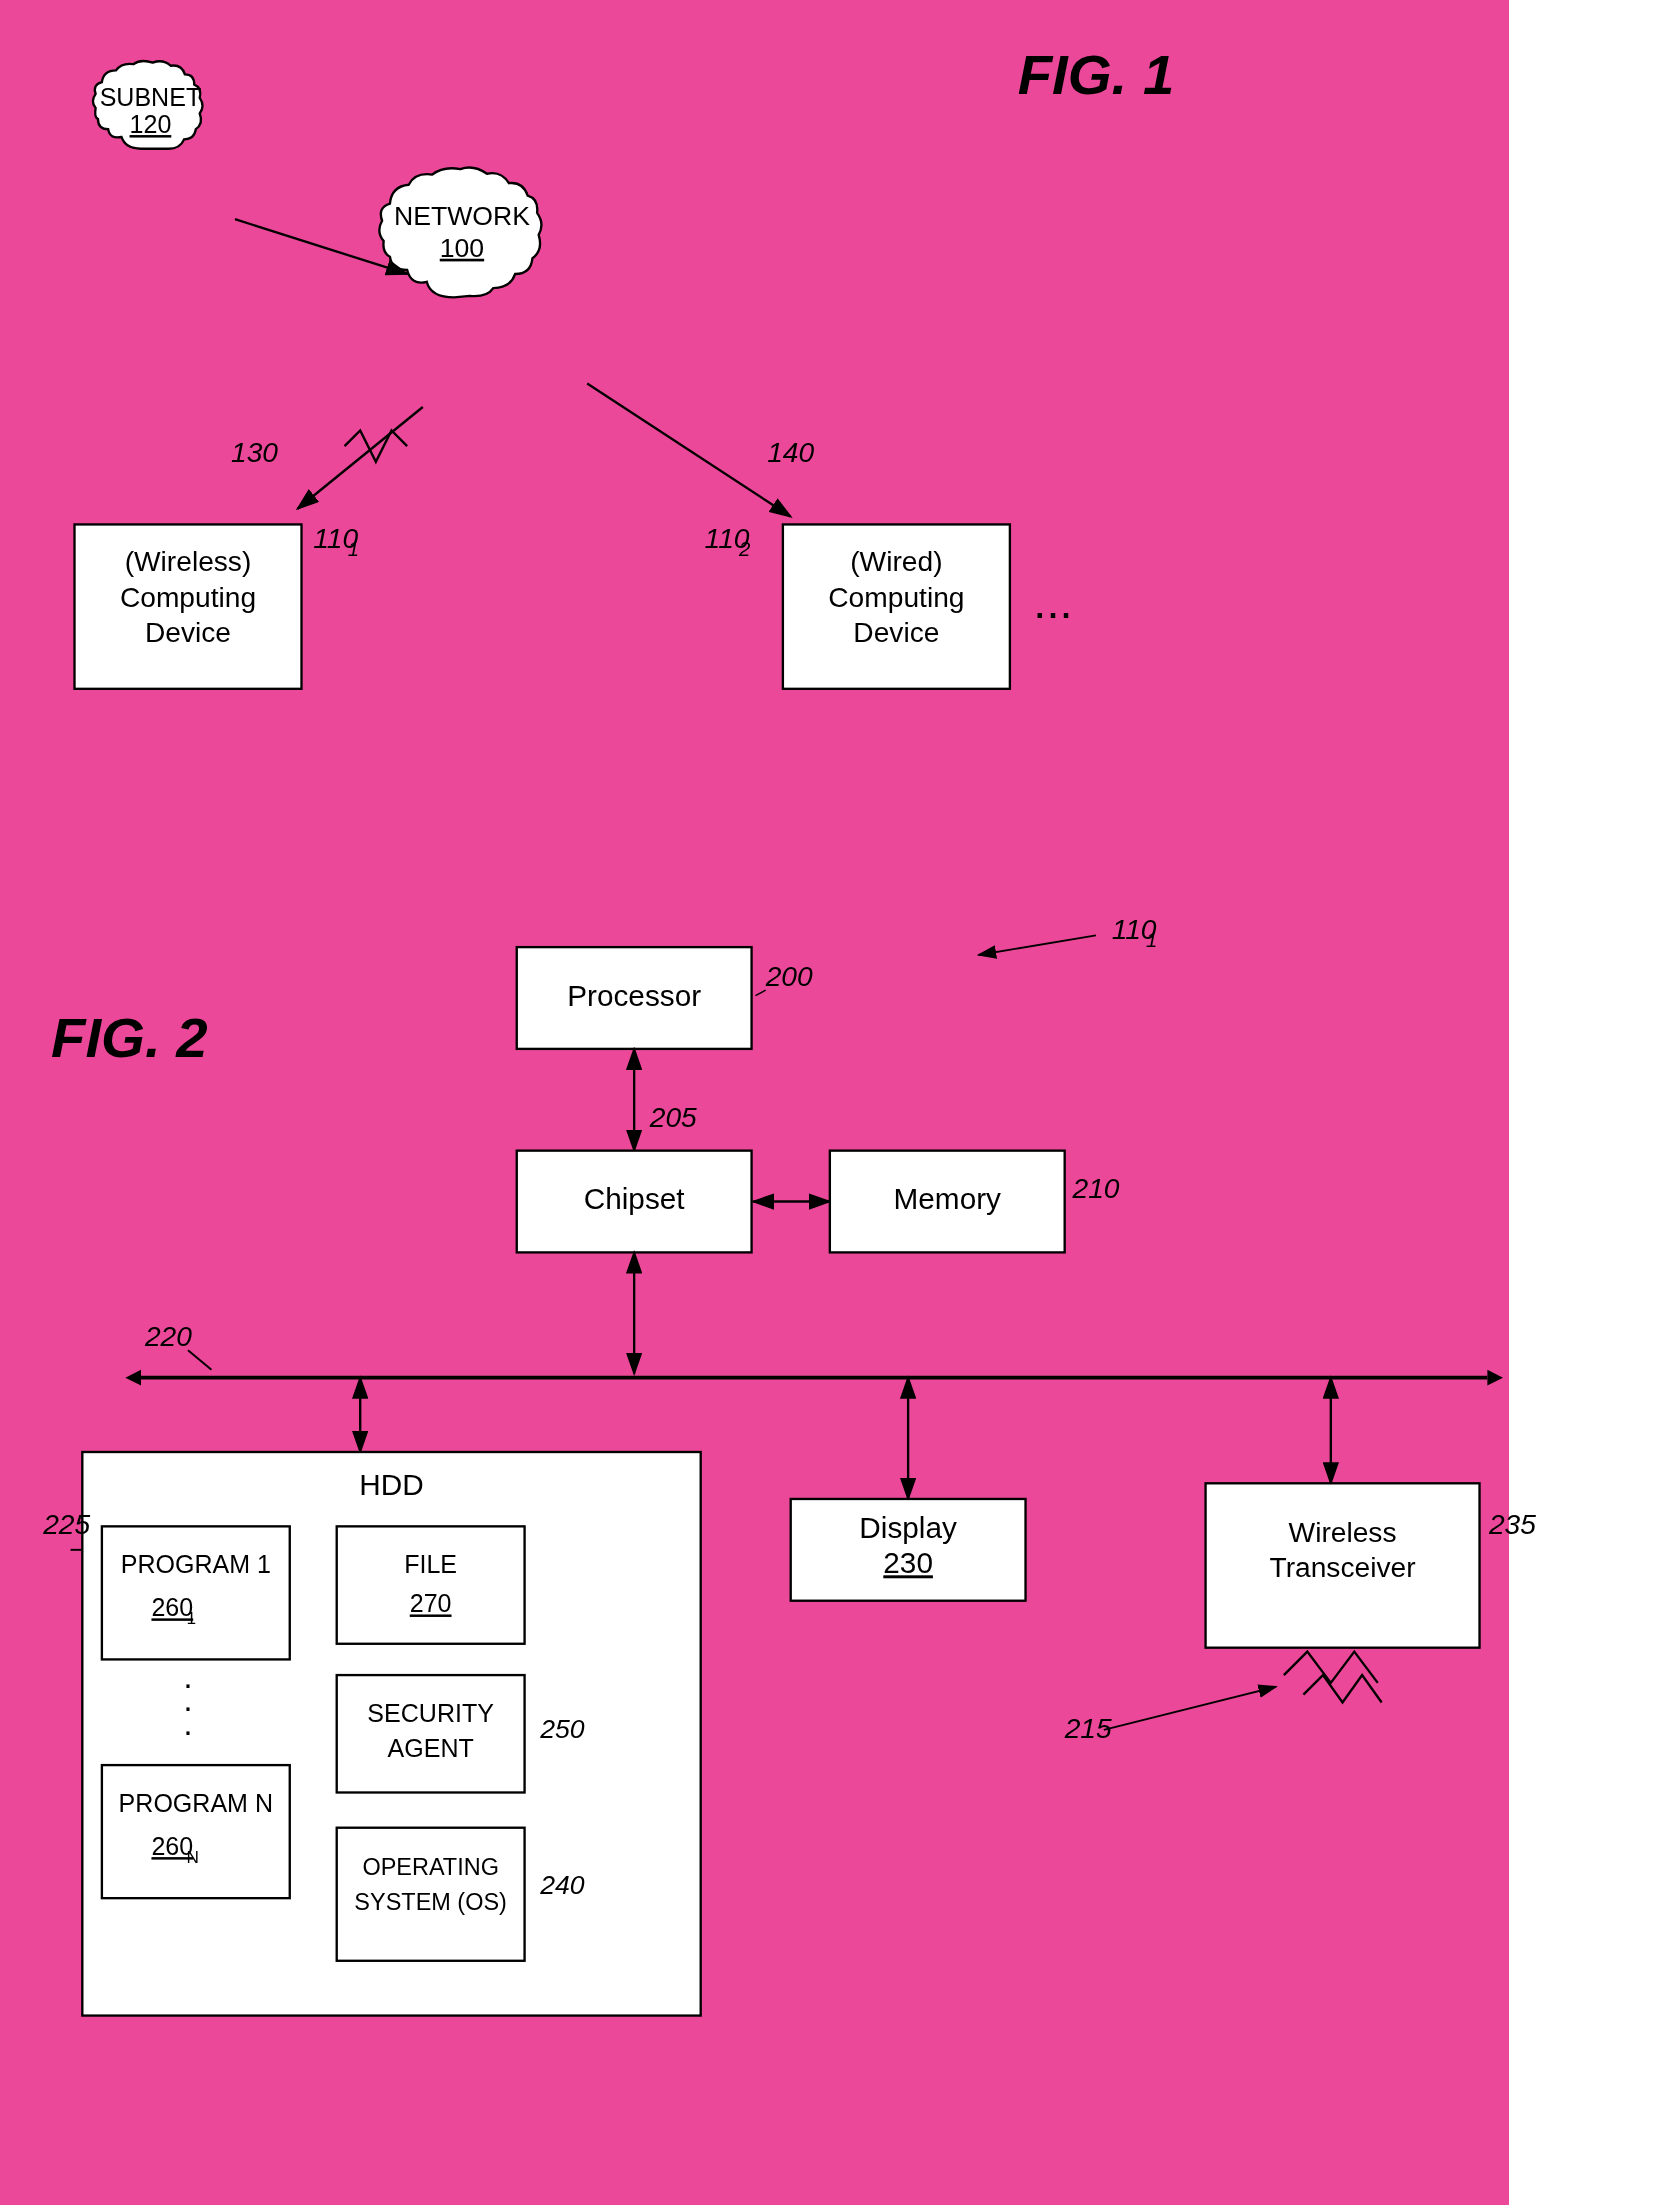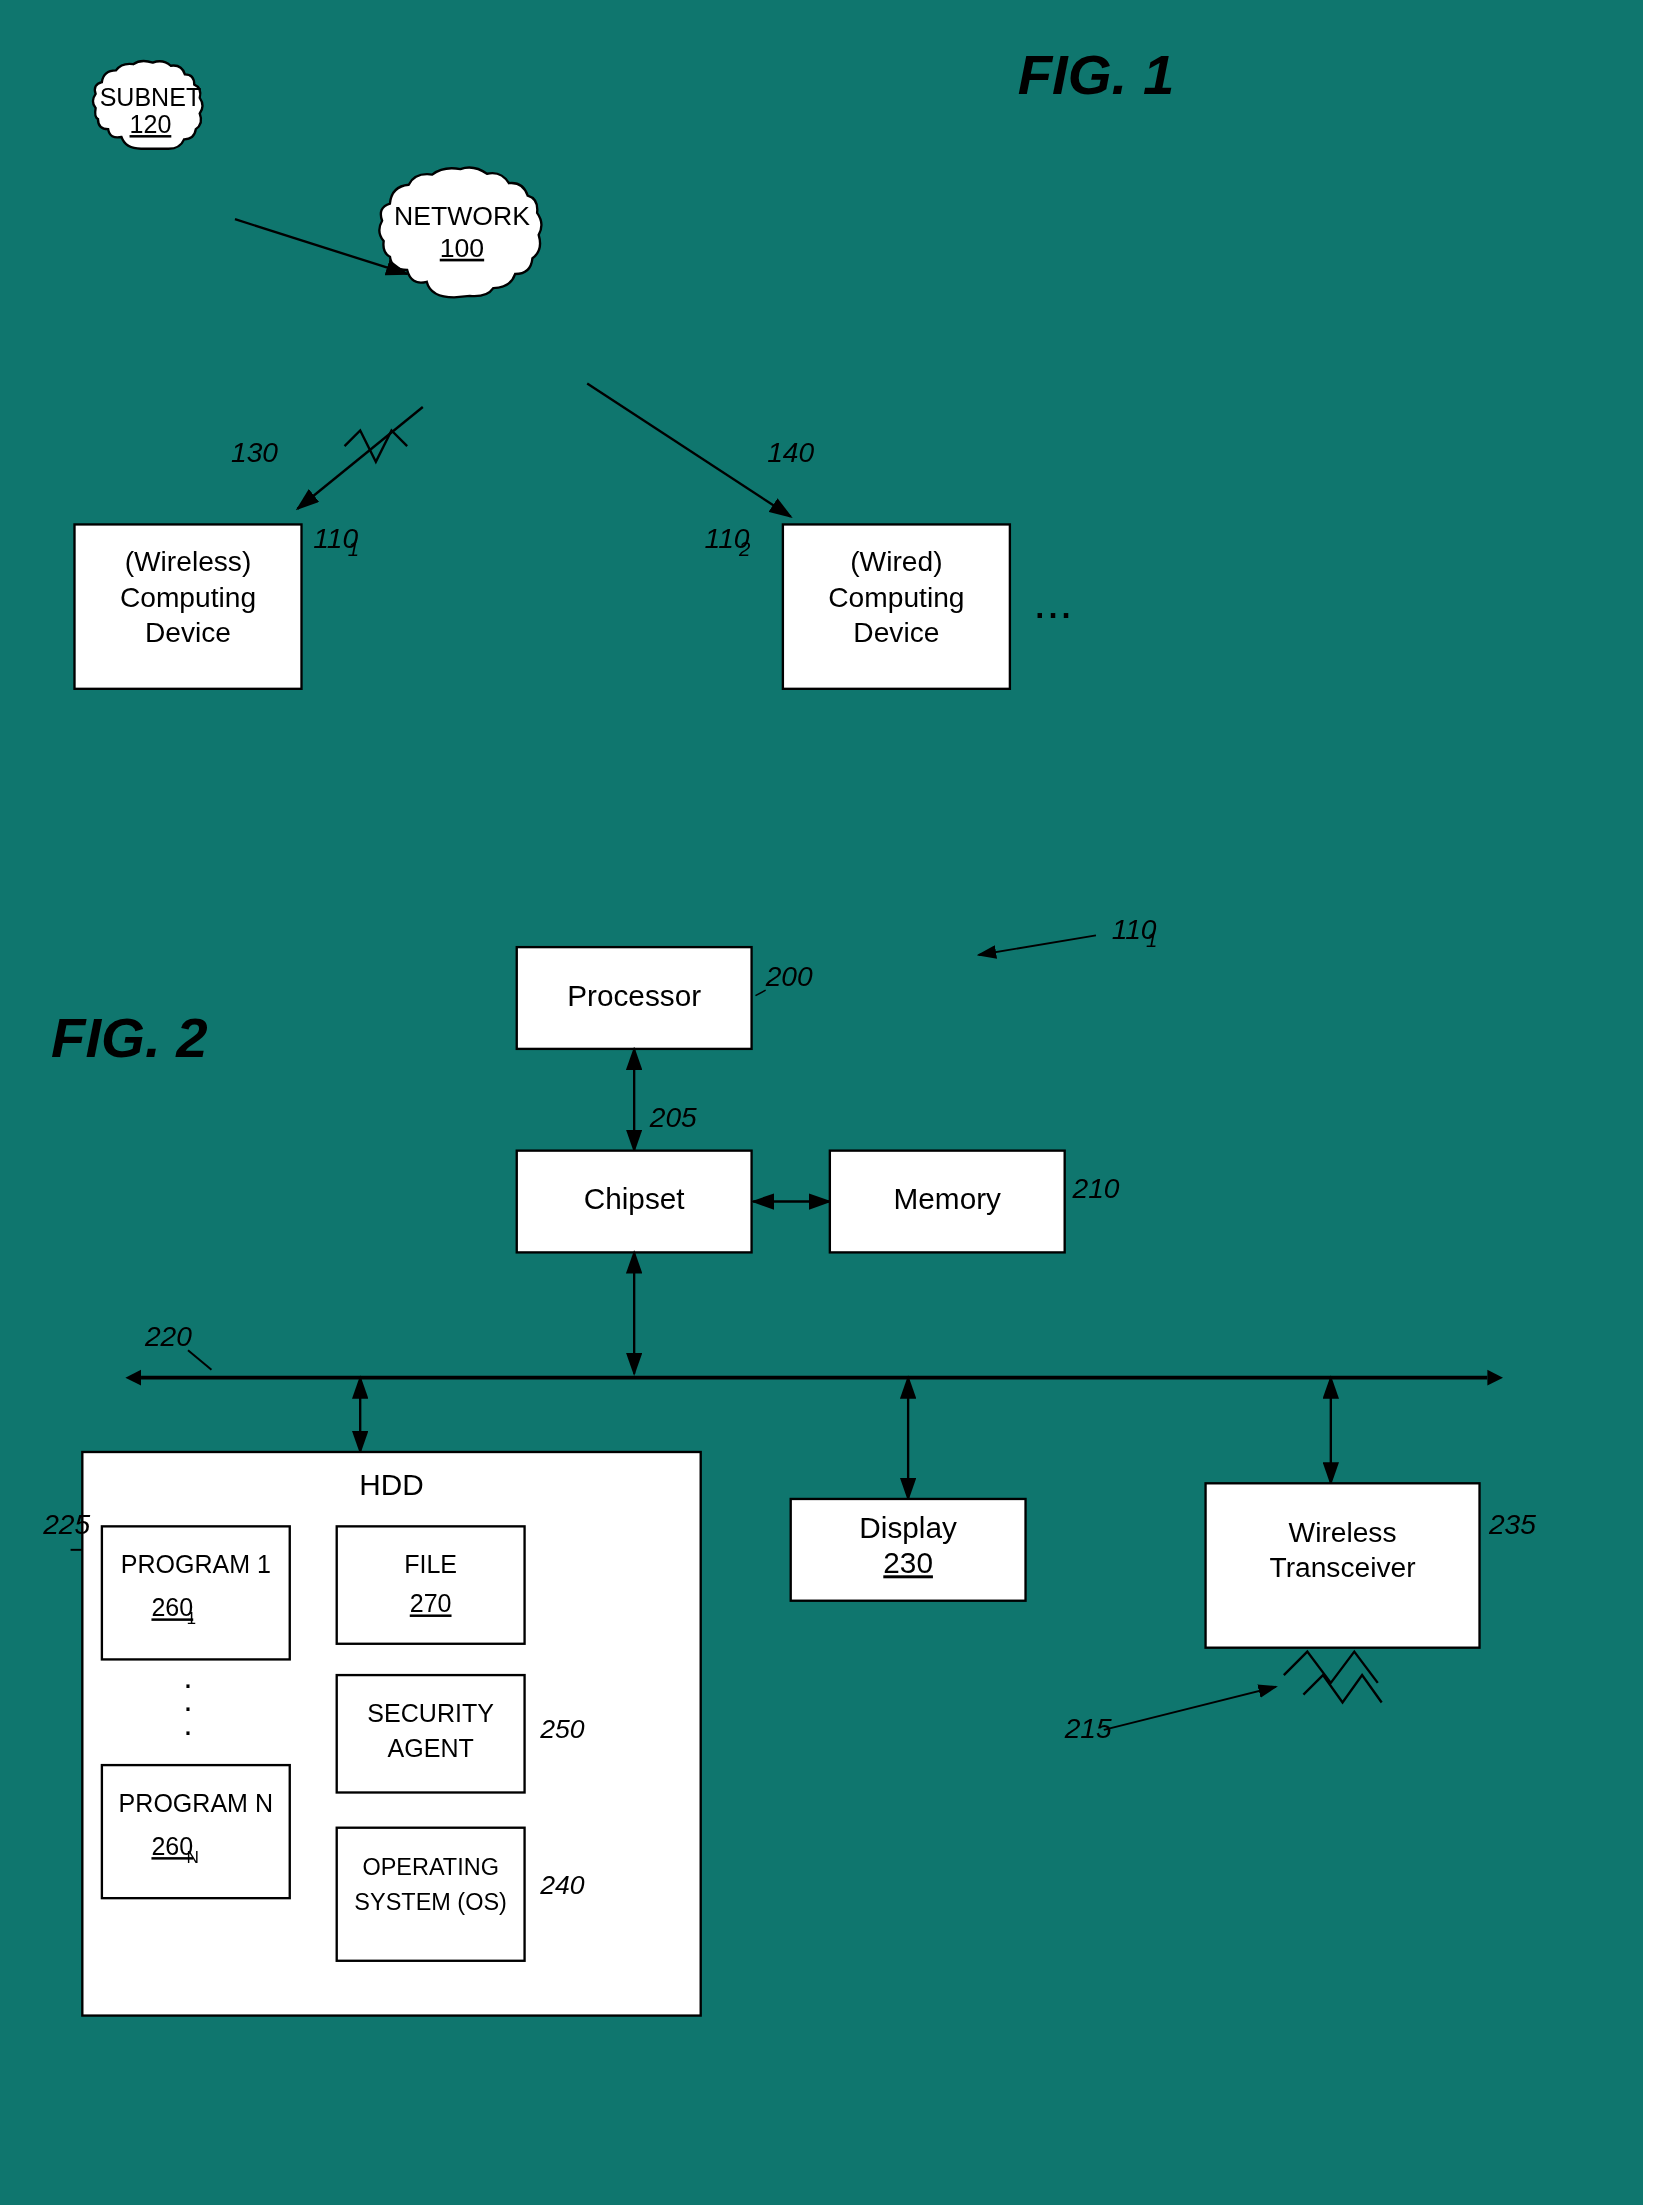--- a/index.html
+++ b/index.html
@@ -6,23 +6,23 @@
     body {
       background: #fff;
       font-family: Arial, sans-serif;
       width: 1673px;
       min-height: 2205px;
       position: relative;
       overflow: hidden;
     }
 
     .page {
-      width: 1643px;
+      width: 1509px;
       min-height: 2205px;
-      background: #0f766e;
+      background: #ec4899;
       position: relative;
       text-align: center;
     }
 
     
     .arrows-svg {
       position: absolute;
       top: 0;
       left: 0;
       width: 1673px;

